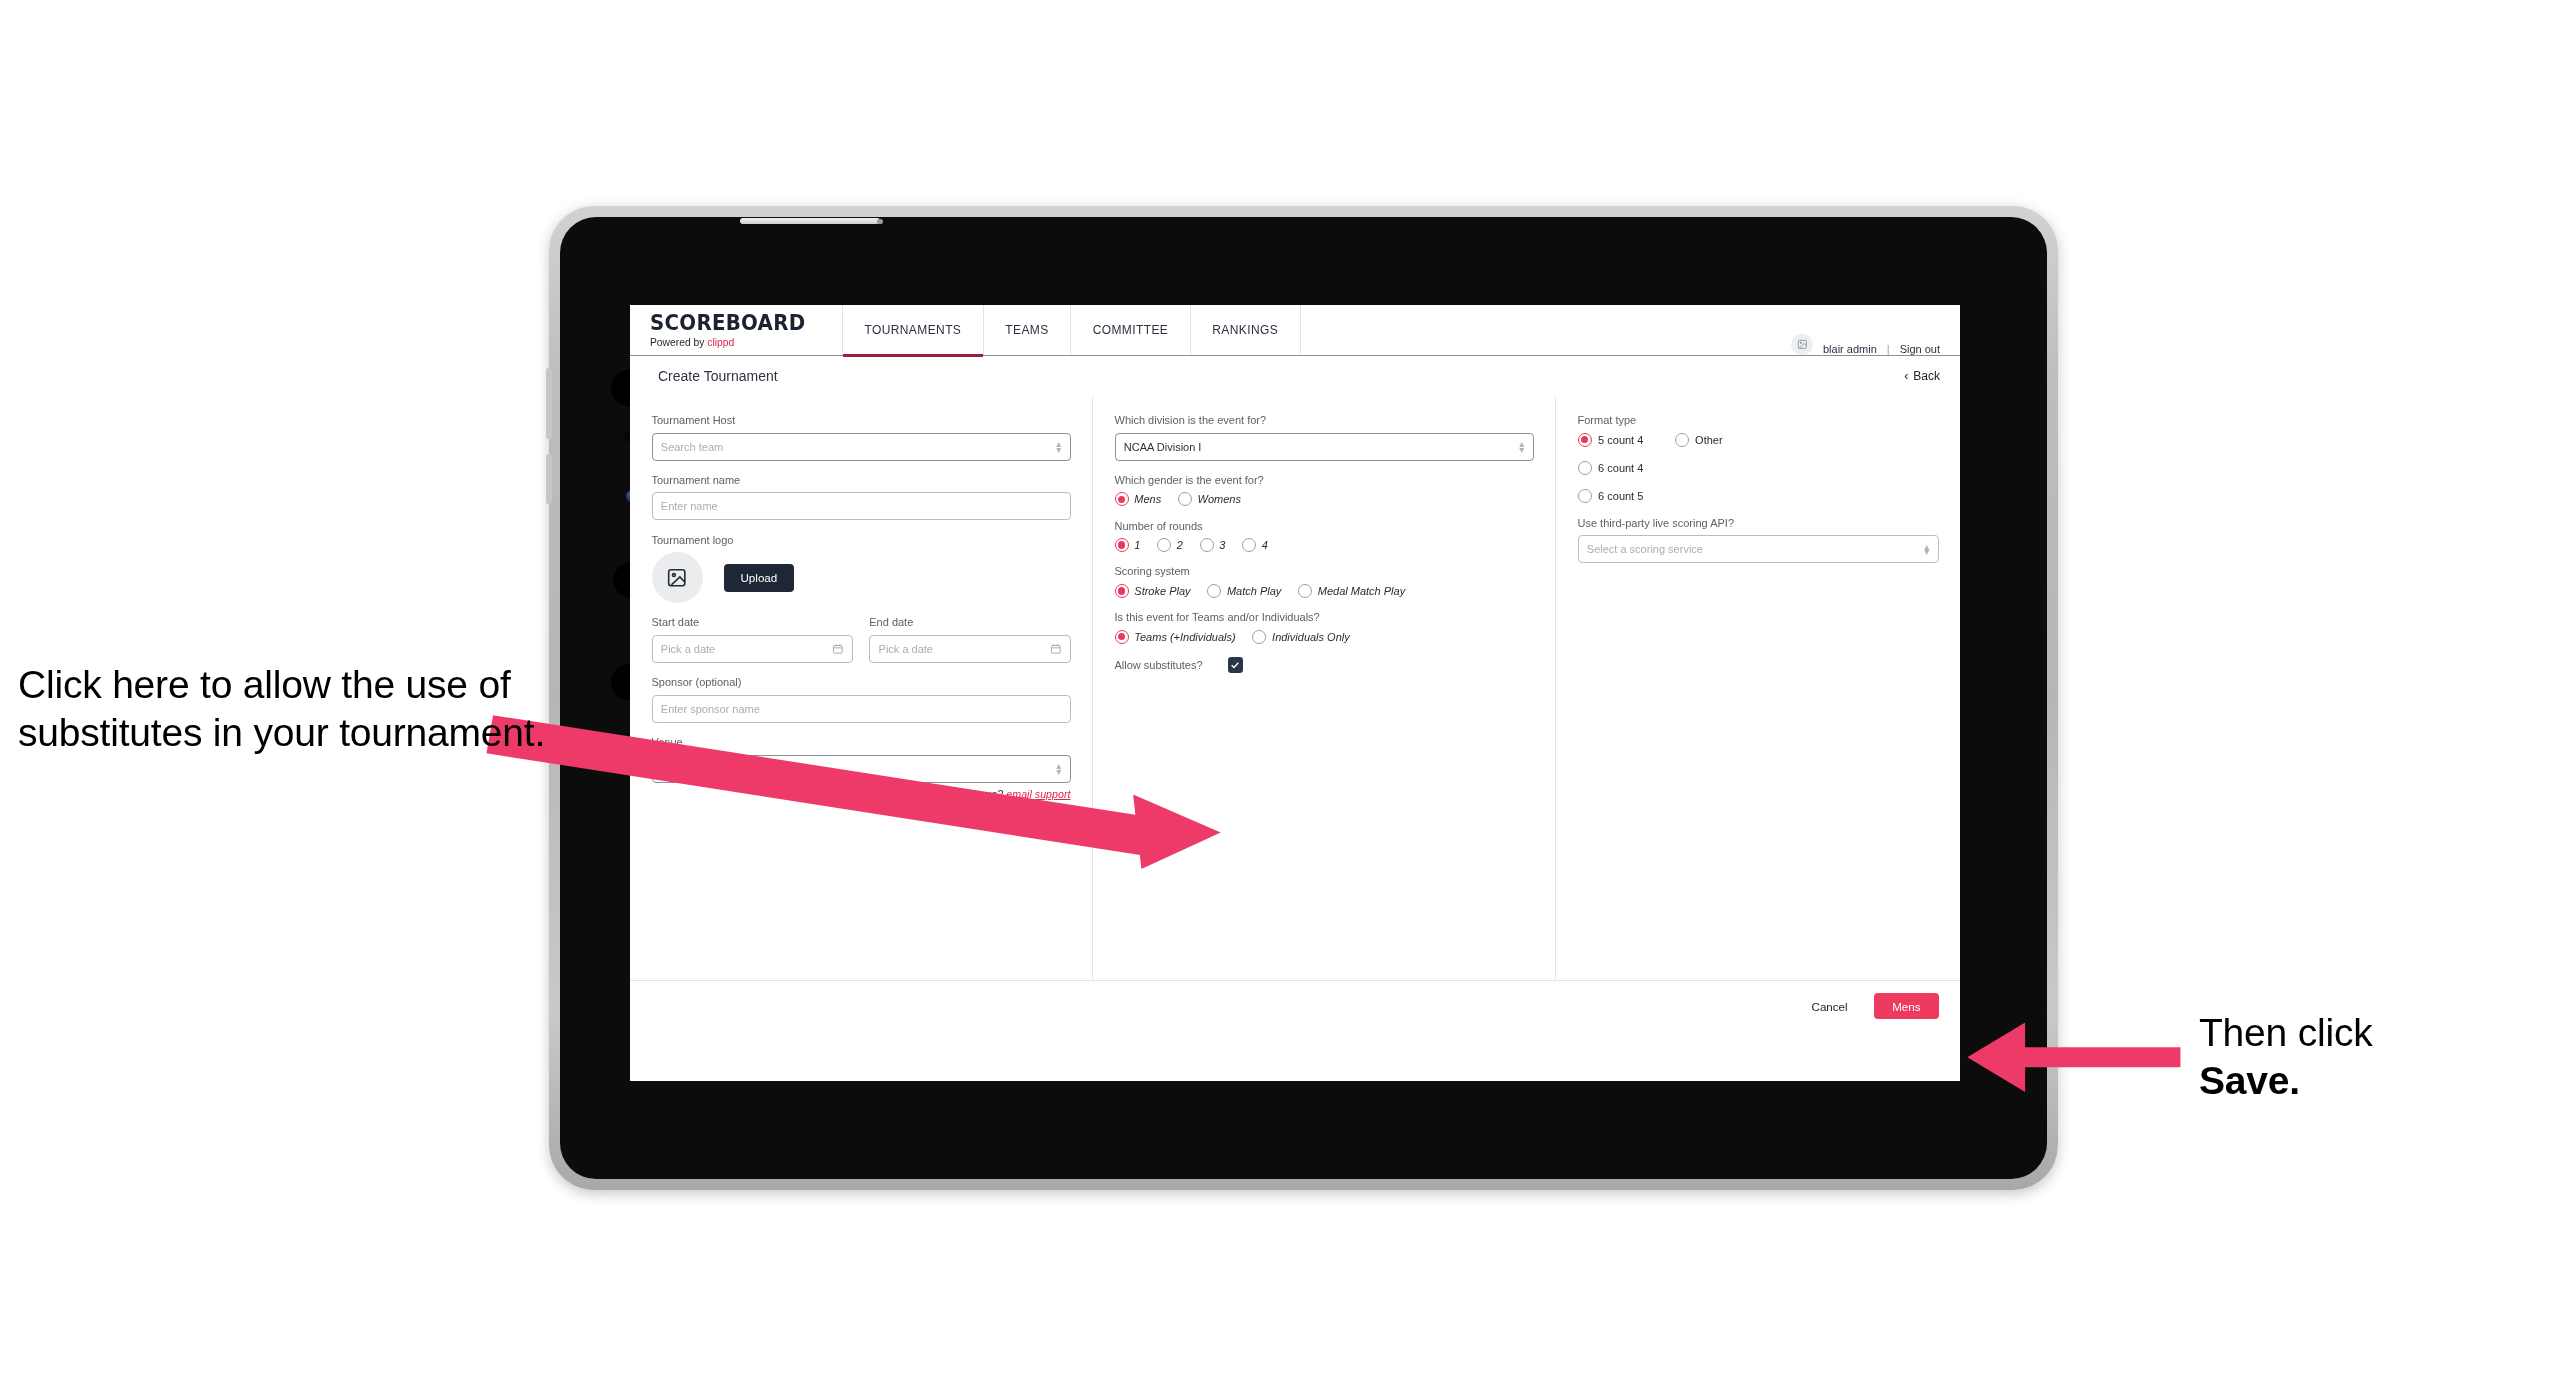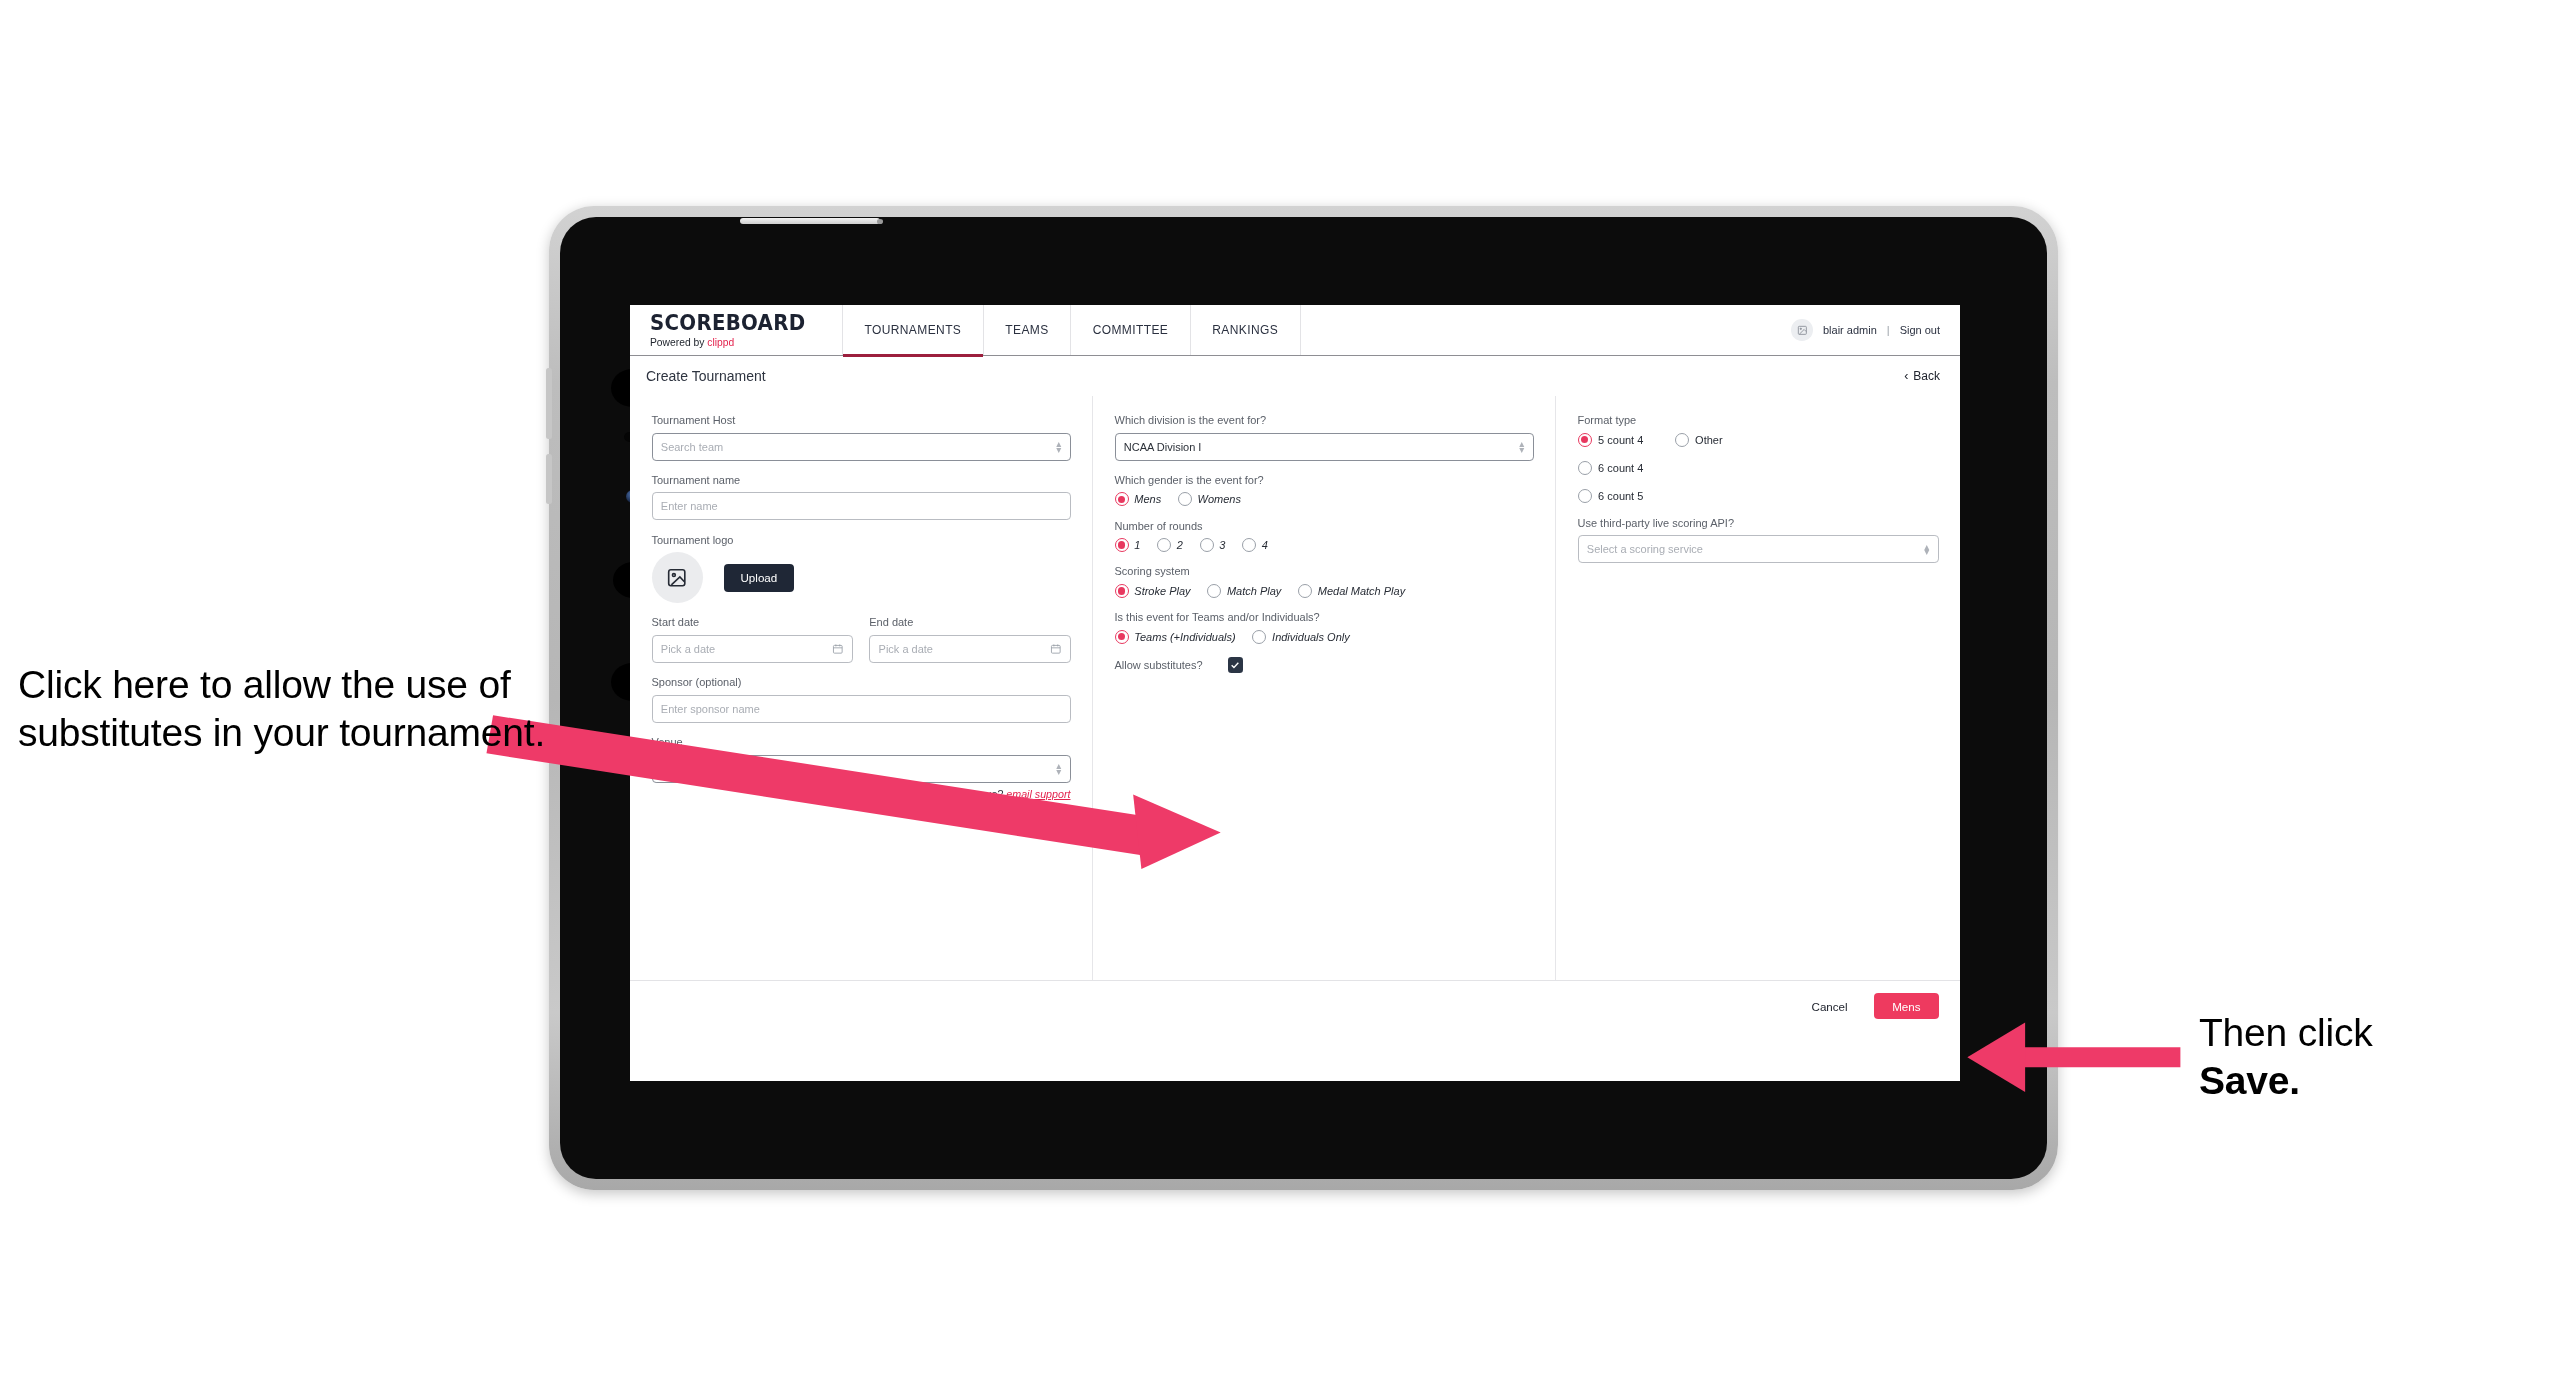--- a/index.html
+++ b/index.html
@@ -106,39 +106,39 @@
   .nav-tab.active::after {
     content: "";
     position: absolute;
     left: 0; right: 0; bottom: -1.7px;
     height: 2.5px;
     background: #9c1f3d;
   }
 
   .nav-right {
     margin-left: auto;
-    display: flex; align-items: center;
+    display: flex; align-items: flex-end;
     padding-right: 20px;
     gap: 10px;
   }
   .avatar {
     width: 21.5px; height: 21.5px; border-radius: 50%;
     background: #eceef1;
     display: flex; align-items: center; justify-content: center;
     color: #8b9099;
   }
   .nav-user { font-size: 11px; color: #2b3140; }
   .nav-sep { font-size: 11px; color: #9aa0a8; }
   .nav-signout { font-size: 11px; color: #2b3140; cursor: pointer; }
 
   
   .titlebar {
     height: 40px;
     display: flex; align-items: center;
-    padding: 0 20px 0 16px;
+    padding: 0 20px 0 28px;
     background: #fff;
   }
   .page-title { font-size: 14px; color: #2e3440; }
   .back-link {
     margin-left: auto;
     font-size: 12px; color: #20242e;
     display: flex; align-items: center; gap: 5px;
     cursor: pointer;
   }
   .back-chev { font-size: 12.4px; color: #20242e; }

